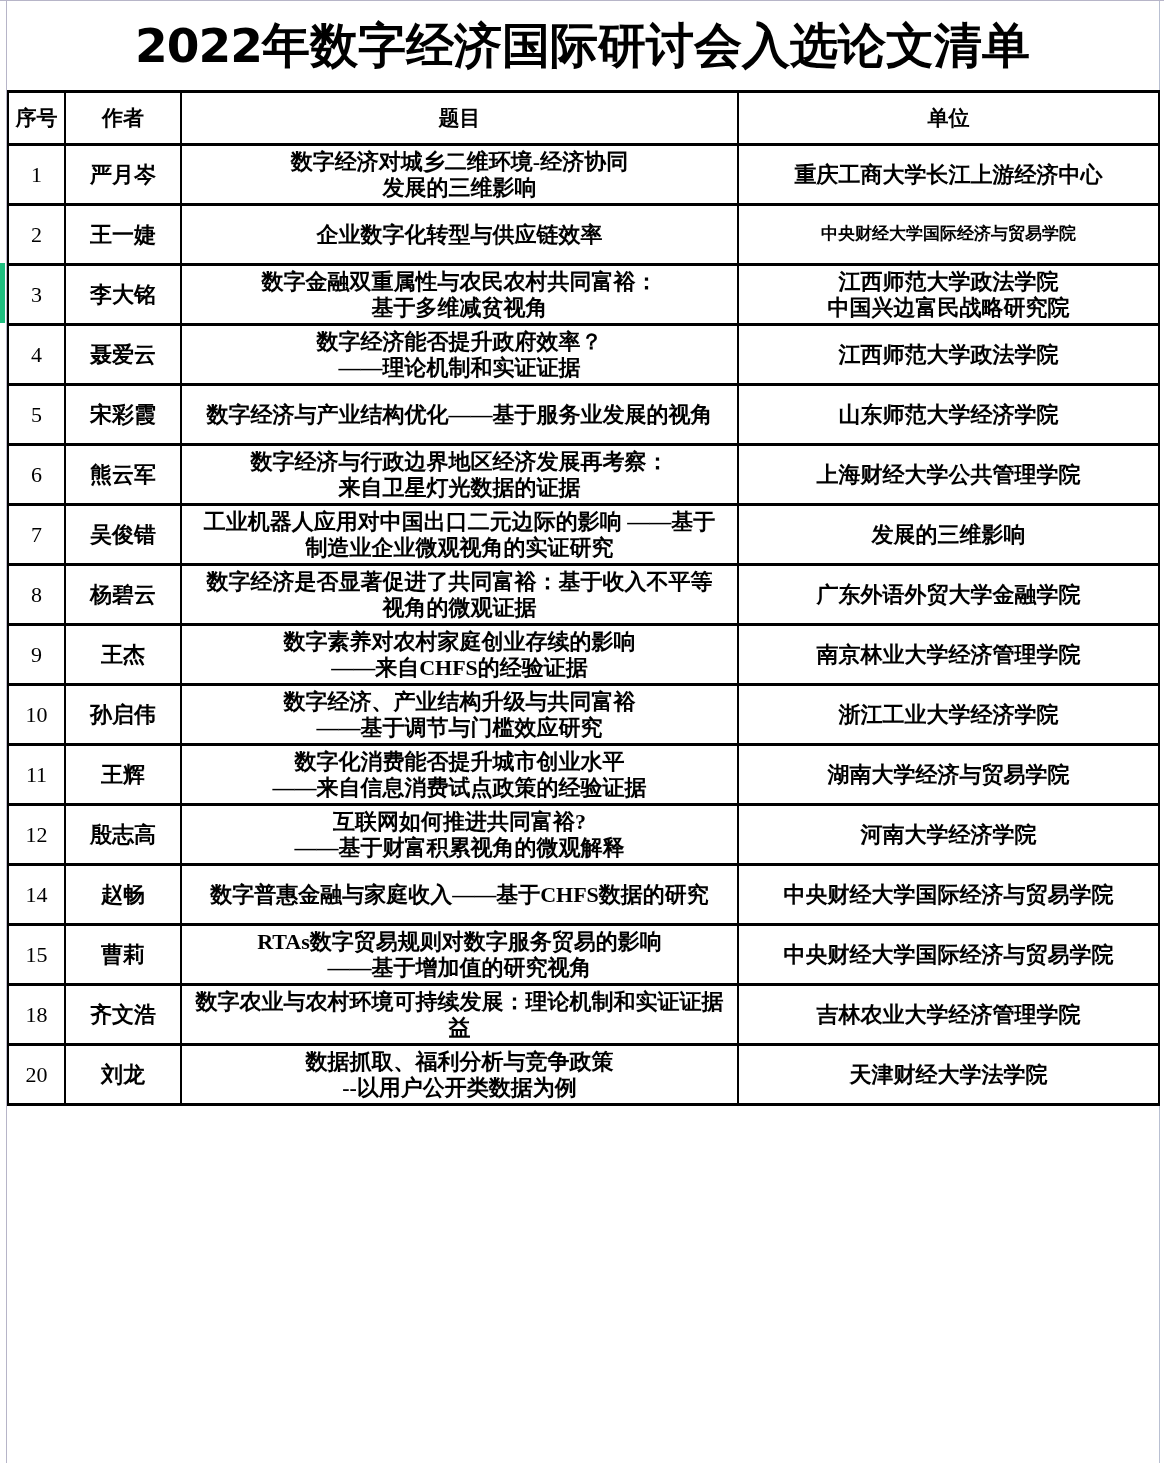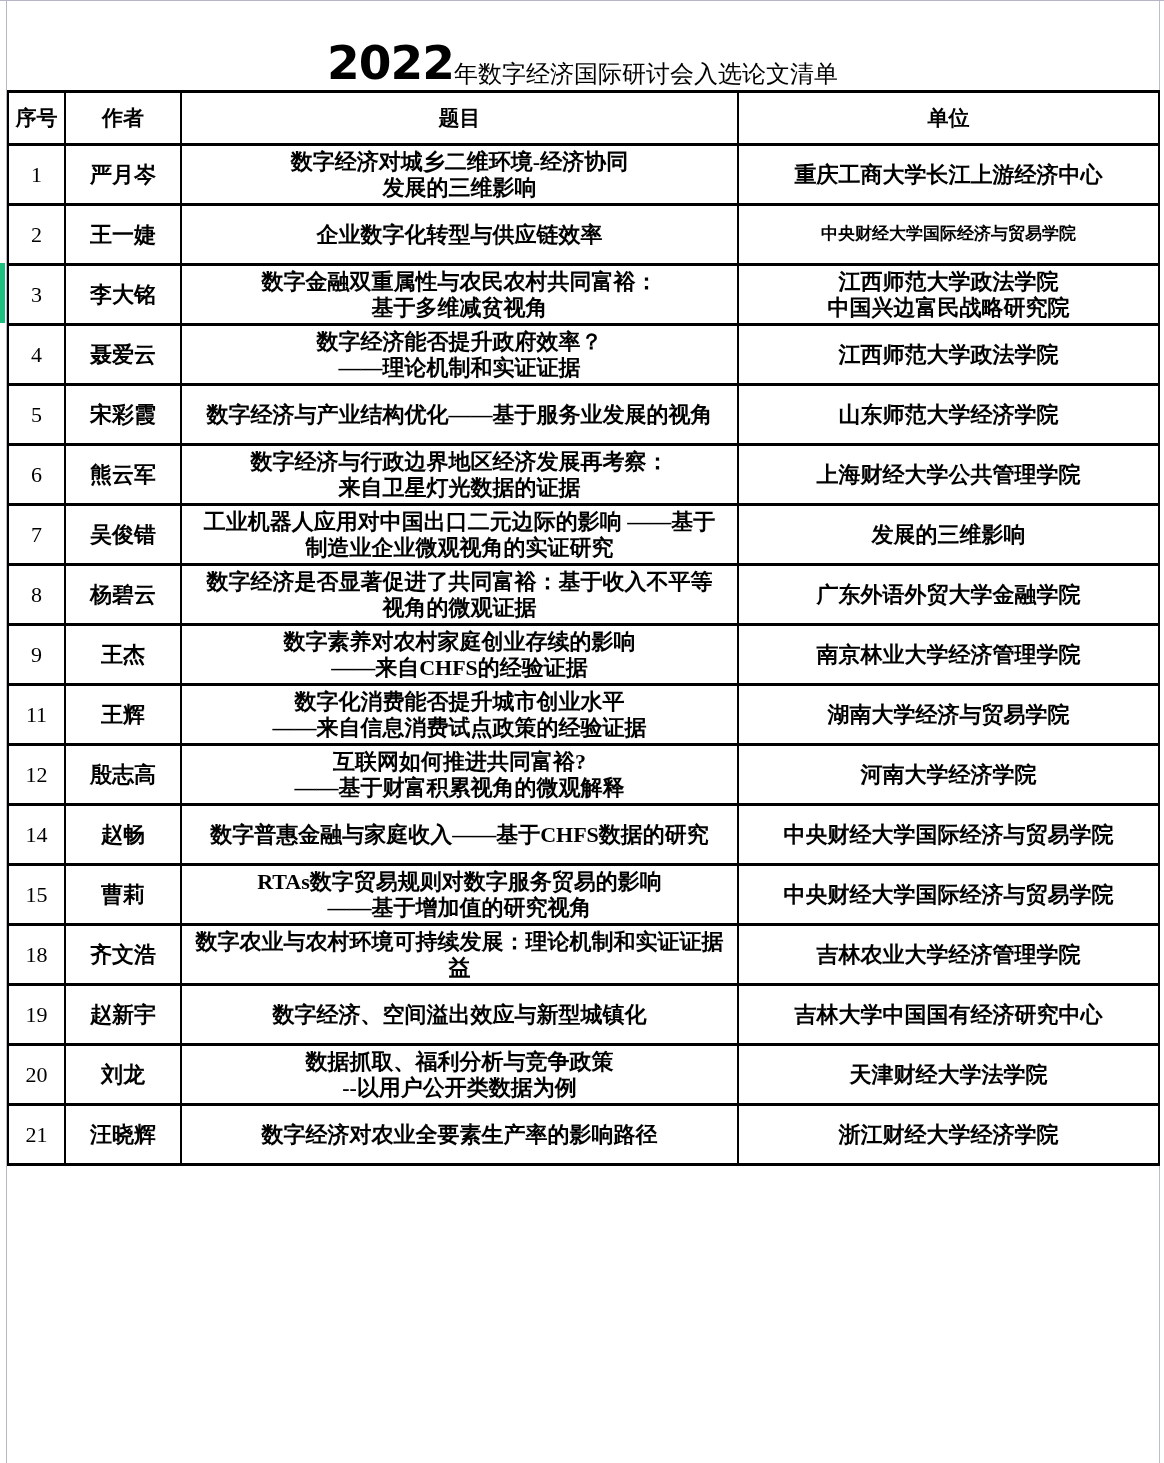--- a/index.html
+++ b/index.html
@@ -8,29 +8,29 @@
     font-family:"Liberation Serif","DejaVu Serif",serif;
     color:#000;
   }
   
   .edge-left  { position:absolute; left:6px;  top:0; width:1px; height:1463px; background:#b7b5c8; }
   .edge-right { position:absolute; left:1159px; top:0; width:1px; height:1463px; background:#b9c0d2; }
   .edge-top   { position:absolute; left:0; top:0; width:1164px; height:1px; background:#b7b5c8; }
 
   .title-block {
     position:absolute; left:7px; top:1px; width:1151px; height:89px;
-    display:flex; align-items:flex-end; justify-content:center;
+    display:flex; align-items:center; justify-content:center;
     white-space:nowrap;
   }
   .title-year {
     font-family:"DejaVu Sans","Liberation Sans",sans-serif;
     font-weight:bold; font-size:47px; letter-spacing:-1px;
   }
   .title-rest {
-    font-weight:normal; font-size:24px; letter-spacing:0px;
+    font-weight:bold; font-size:48px; letter-spacing:0px;
   }
 
   table.papers {
     position:absolute; left:7px; top:90px; width:1151px;
     border-collapse:collapse; table-layout:fixed;
   }
   col.c1 { width:57px; }
   col.c2 { width:116px; }
   col.c3 { width:557px; }
   col.c4 { width:421px; }
@@ -141,20 +141,27 @@
     <td class="c-unit">广东外语外贸大学金融学院</td>
   </tr>
       <tr class="data-row">
     <td class="c-index">9</td>
     <td class="c-author">王杰</td>
     <td class="c-title">数字素养对农村家庭创业存续的影响
 ——来自CHFS的经验证据</td>
     <td class="c-unit">南京林业大学经济管理学院</td>
   </tr>
       <tr class="data-row">
+    <td class="c-index">10</td>
+    <td class="c-author">孙启伟</td>
+    <td class="c-title">数字经济、产业结构升级与共同富裕
+——基于调节与门槛效应研究</td>
+    <td class="c-unit">浙江工业大学经济学院</td>
+  </tr>
+      <tr class="data-row">
     <td class="c-index">11</td>
     <td class="c-author">王辉</td>
     <td class="c-title">数字化消费能否提升城市创业水平
 ——来自信息消费试点政策的经验证据</td>
     <td class="c-unit">湖南大学经济与贸易学院</td>
   </tr>
       <tr class="data-row">
     <td class="c-index">12</td>
     <td class="c-author">殷志高</td>
     <td class="c-title">互联网如何推进共同富裕?
@@ -175,32 +182,20 @@
     <td class="c-unit">中央财经大学国际经济与贸易学院</td>
   </tr>
       <tr class="data-row">
     <td class="c-index">18</td>
     <td class="c-author">齐文浩</td>
     <td class="c-title">数字农业与农村环境可持续发展：理论机制和实证证据
 益</td>
     <td class="c-unit">吉林农业大学经济管理学院</td>
   </tr>
       <tr class="data-row">
-    <td class="c-index">19</td>
-    <td class="c-author">赵新宇</td>
-    <td class="c-title">数字经济、空间溢出效应与新型城镇化</td>
-    <td class="c-unit">吉林大学中国国有经济研究中心</td>
-  </tr>
-      <tr class="data-row">
     <td class="c-index">20</td>
     <td class="c-author">刘龙</td>
     <td class="c-title">数据抓取、福利分析与竞争政策
 --以用户公开类数据为例</td>
     <td class="c-unit">天津财经大学法学院</td>
   </tr>
-      <tr class="data-row">
-    <td class="c-index">21</td>
-    <td class="c-author">汪晓辉</td>
-    <td class="c-title">数字经济对农业全要素生产率的影响路径</td>
-    <td class="c-unit">浙江财经大学经济学院</td>
-  </tr>
     </tbody>
 </table>
 
 </body></html>

